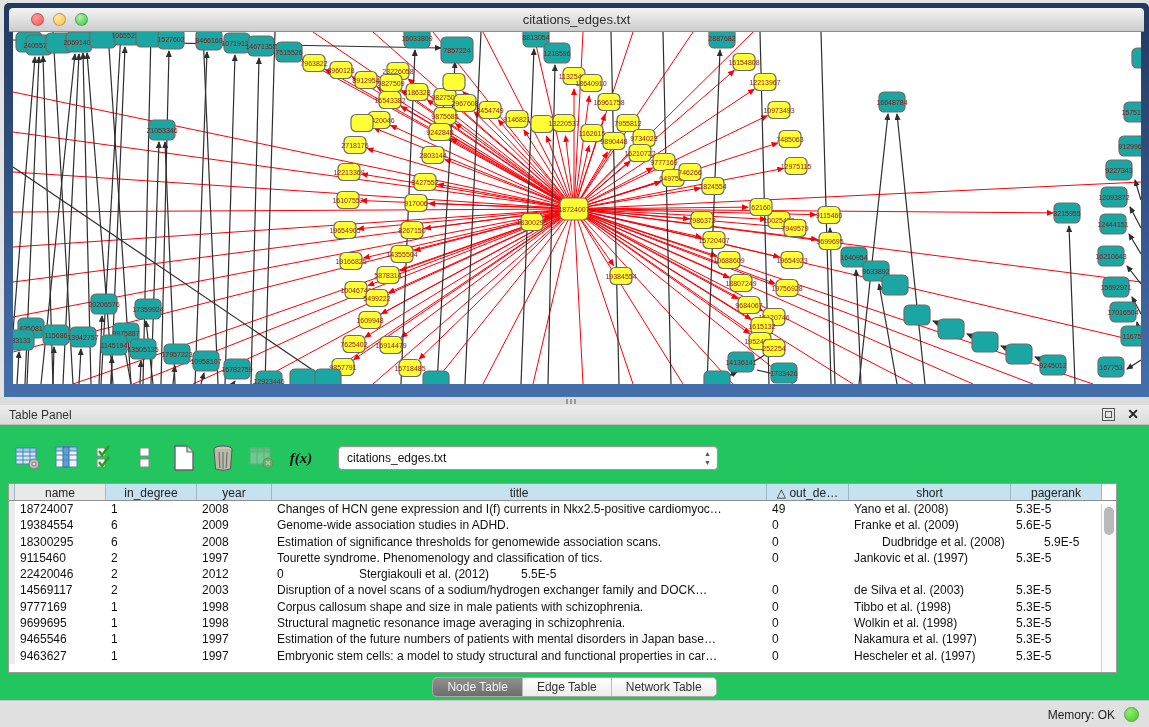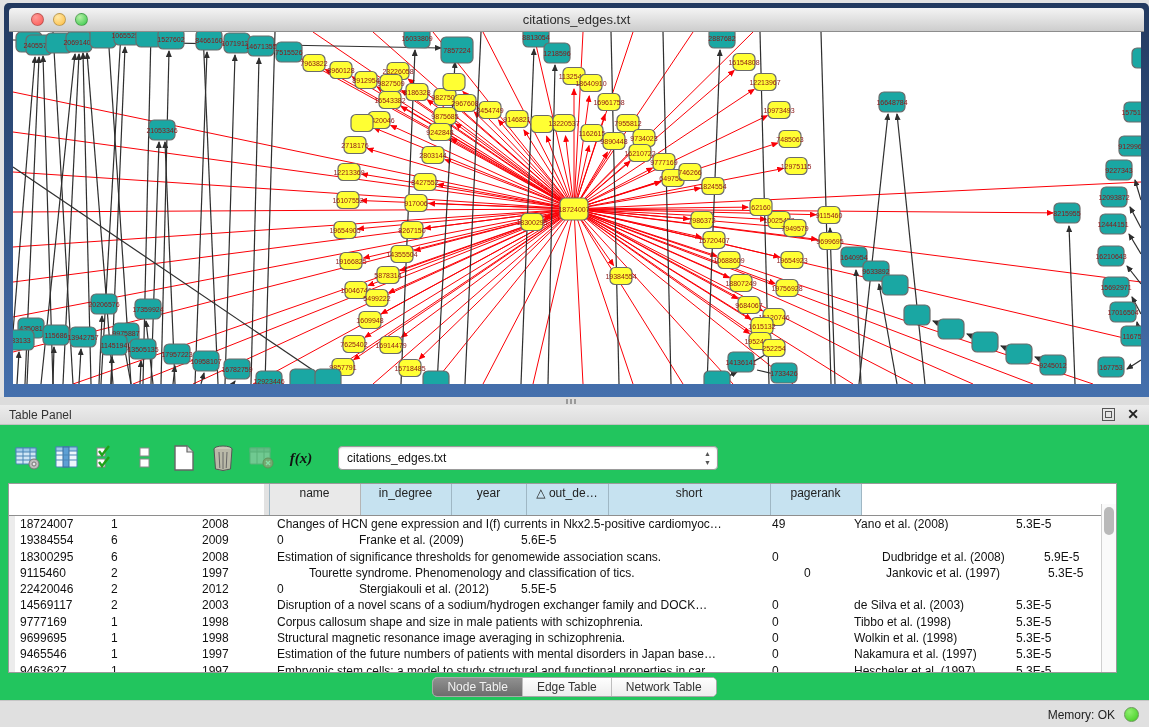--- a/index.html
+++ b/index.html
@@ -41,21 +41,21 @@
   .tool { width:28px; height:28px; display:flex; align-items:center; justify-content:center; }
   .fx { font-family:"Liberation Serif", serif; font-style:italic; font-weight:bold; font-size:15px; color:#111; }
   .combo { margin-left:12px; width:380px; height:24px; background:#fff;
     border:1px solid #9a9a9a; border-radius:4px; display:flex; align-items:center;
     font-size:12px; color:#111; padding-left:8px; position:relative;
     box-shadow:inset 0 1px 2px rgba(0,0,0,.12); }
   .combo .steppers { position:absolute; right:6px; top:2px; font-size:7px; color:#555; line-height:9px; text-align:center; }
 
   .tablebox { position:absolute; left:8px; top:58px; width:1109px; height:190px;
     background:#fff; border:1px solid #9a9a9a; display:flex; flex-direction:column; }
-  .thead { display:flex; height:32px; border-bottom:1px solid #8e8e8e; flex:none;justify-content:center; }
+  .thead { display:flex; height:17px; border-bottom:1px solid #8e8e8e; flex:none; }
   .th { font-size:12px; color:#222; text-align:center; line-height:19px;
     border-right:1px solid #9fb7c4; background:#c6e2f0; overflow:hidden; white-space:nowrap; flex:none; }
   .th.gray { background:#e9e9e9; border-right:1px solid #b5b5b5; }
   .th.strip { background:#e2e2e2; }
   .tbody { position:relative; flex:1; overflow:hidden; }
   .tr { display:flex; height:16.3px; }
   .td { font-size:12px; color:#111; padding-left:5px; white-space:nowrap; overflow:hidden; flex:none; line-height:16px; }
   .vscroll { position:absolute; right:0; top:20px; width:15px; height:168px;
     background:#fafafa; border-left:1px solid #d0d0d0; }
   .vthumb { position:absolute; left:2px; top:3px; width:10px; height:28px;
@@ -861,60 +861,62 @@
       <span class="steppers">▲<br>▼</span>
     </div>
   </div>
 
   <div class="tablebox">
     <div class="thead" id="thead">
         <div class="th strip" style="width: 6px;"></div>
         <div class="th gray" style="width: 91px;">name</div>
         <div class="th " style="width: 91px;">in_degree</div>
         <div class="th " style="width: 75px;">year</div>
+        <div class="th " style="width: 495px;">title</div>
         <div class="th " style="width: 82px;">△ out_de…</div>
         <div class="th " style="width: 162px;">short</div>
         <div class="th " style="width: 91px;">pagerank</div>
       </div>
     <div class="tbody" id="tbody">
         <div class="tr">
           <div class="td" style="width: 6px; padding: 0px; background: rgb(236, 236, 236);"></div>
           <div class="td" style="width: 91px;">18724007</div>
           <div class="td" style="width: 91px;">1</div>
           <div class="td" style="width: 75px;">2008</div>
           <div class="td" style="width: 495px;">Changes of HCN gene expression and I(f) currents in Nkx2.5-positive cardiomyoc…</div>
           <div class="td" style="width: 82px;">49</div>
           <div class="td" style="width: 162px;">Yano et al. (2008)</div>
           <div class="td" style="width: 91px;">5.3E-5</div>
         </div>
         <div class="tr">
           <div class="td" style="width: 6px; padding: 0px; background: rgb(236, 236, 236);"></div>
           <div class="td" style="width: 91px;">19384554</div>
           <div class="td" style="width: 91px;">6</div>
           <div class="td" style="width: 75px;">2009</div>
+          <div class="td" style="width: 495px;">Genome-wide association studies in ADHD.</div>
           <div class="td" style="width: 82px;">0</div>
           <div class="td" style="width: 162px;">Franke et al. (2009)</div>
           <div class="td" style="width: 91px;">5.6E-5</div>
         </div>
         <div class="tr">
           <div class="td" style="width: 6px; padding: 0px; background: rgb(236, 236, 236);"></div>
           <div class="td" style="width: 91px;">18300295</div>
           <div class="td" style="width: 91px;">6</div>
           <div class="td" style="width: 75px;">2008</div>
           <div class="td" style="width: 495px;">Estimation of significance thresholds for genomewide association scans.</div>
           <div class="td" style="width: 82px;">0</div>
           <div class="td" style="width: 162px; margin-left: 28px;">Dudbridge et al. (2008)</div>
           <div class="td" style="width: 91px;">5.9E-5</div>
         </div>
         <div class="tr">
           <div class="td" style="width: 6px; padding: 0px; background: rgb(236, 236, 236);"></div>
           <div class="td" style="width: 91px;">9115460</div>
           <div class="td" style="width: 91px;">2</div>
           <div class="td" style="width: 75px;">1997</div>
-          <div class="td" style="width: 495px; margin-left: 32px;">Tourette syndrome. Phenomenology and classification of tics.</div>
+          <div class="td" style="width: 495px;">Tourette syndrome. Phenomenology and classification of tics.</div>
           <div class="td" style="width: 82px;">0</div>
           <div class="td" style="width: 162px;">Jankovic et al. (1997)</div>
           <div class="td" style="width: 91px;">5.3E-5</div>
         </div>
         <div class="tr">
           <div class="td" style="width: 6px; padding: 0px; background: rgb(236, 236, 236);"></div>
           <div class="td" style="width: 91px;">22420046</div>
           <div class="td" style="width: 91px;">2</div>
           <div class="td" style="width: 75px;">2012</div>
           <div class="td" style="width: 82px;">0</div>

